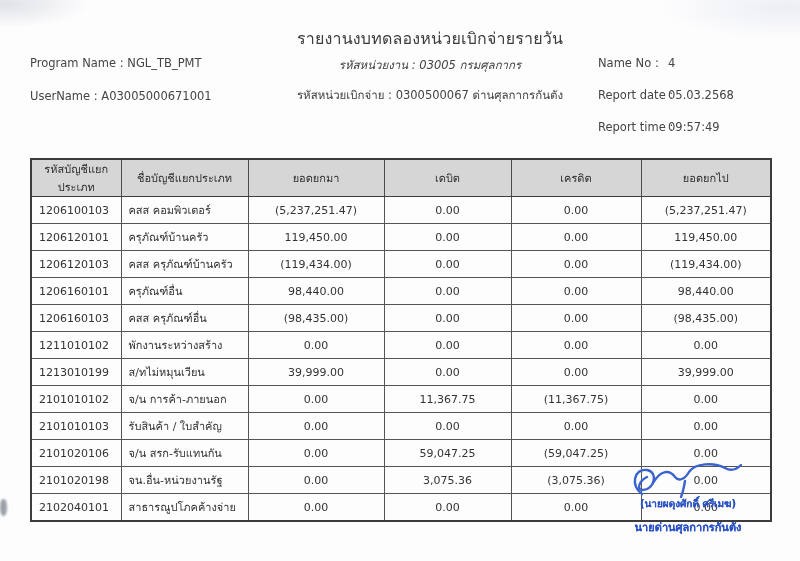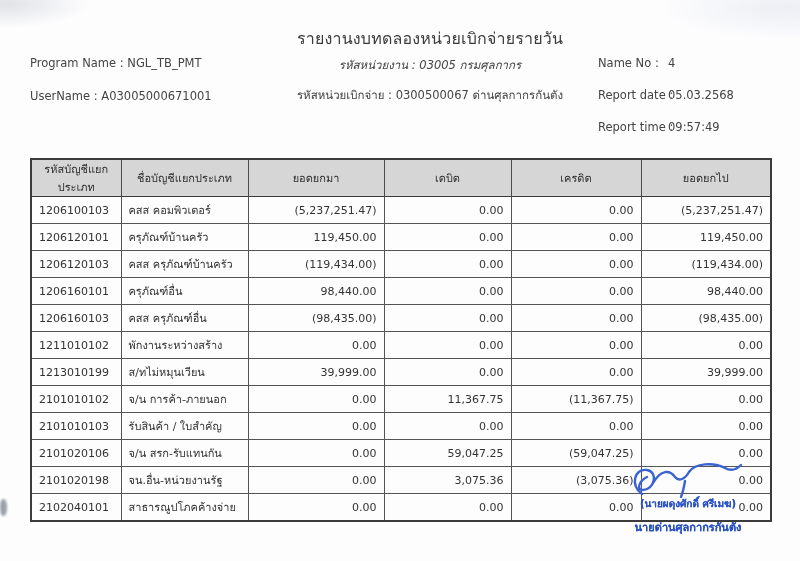--- a/index.html
+++ b/index.html
@@ -39,21 +39,21 @@
     background:#d6d6d6;
     border:1px solid #4c4c4c;border-bottom:1.5px solid #3c3c3c;
     height:36px;font-weight:normal;font-size:11px;color:#2f2f2f;
     text-align:center;padding:0 4px;overflow:hidden;
   }
   .tb td{
     border:1px solid #555;height:26px;padding:0 7px;
     overflow:hidden;white-space:nowrap;background:#fdfdfd;
   }
   .tb td.left{text-align:left;}
-  .tb td.num{text-align:right;}
+  .tb td.num{text-align:center;}
 
   .sig-wrap{position:absolute;left:616px;top:460px;width:144px;text-align:center;}
   .sig-ink{display:block;margin:0 auto;}
   .sig-name{
     margin-top:-6px;font-size:10px;font-weight:bold;color:#2a52c4;
     white-space:nowrap;text-shadow:0 0 .4px #2a52c4;
   }
   .sig-pos{
     margin-top:7px;font-size:11px;font-weight:bold;color:#2a52c4;
     white-space:nowrap;text-shadow:0 0 .4px #2a52c4;

